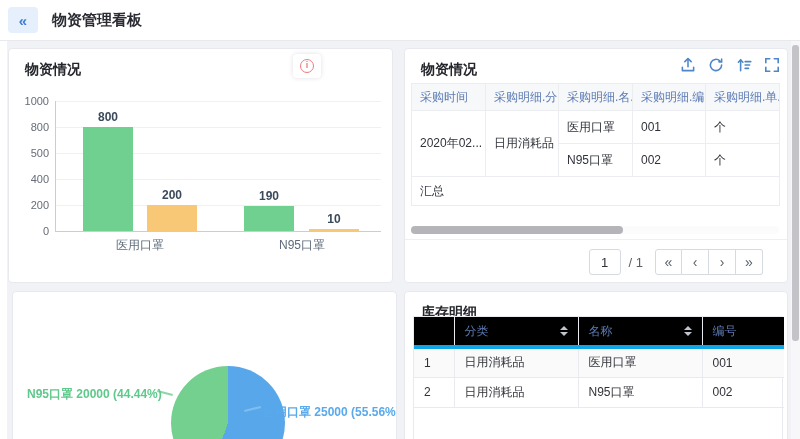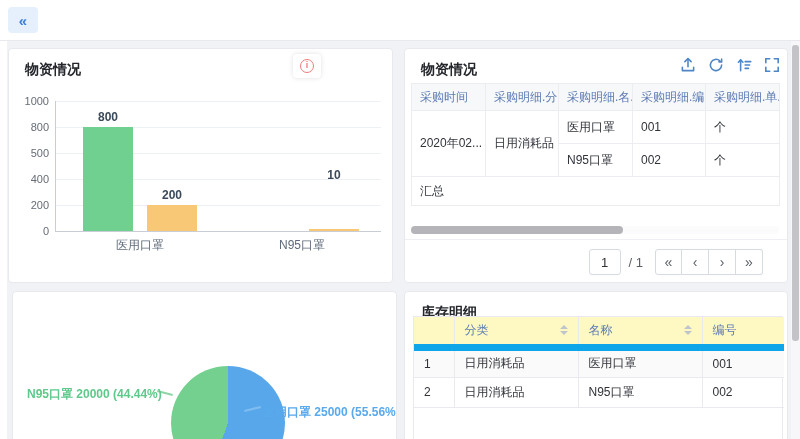--- a/index.html
+++ b/index.html
@@ -63,39 +63,40 @@
   .pie-label { position:absolute; font-size:12px; font-weight:bold; white-space:nowrap; }
   .pie-label-green { color:#5ec98a; left:14px; top:94px; width:126px; text-align:right; }
   .pie-label-blue { color:#59a9ec; left:250px; top:112px; }
   .leader { position:absolute; height:1.5px; }
   .leader-green { left:144px; top:100px; width:16px; background:#8ed6a6; transform:rotate(14deg); }
   .leader-blue { left:231px; top:116px; width:17px; background:#7fbdf0; transform:rotate(-14deg); }
 
   
   .inv-wrap { position:absolute; left:8px; top:24px; width:370px; height:160px; border:1px solid #e8eaef; }
   .itable { width:100%; border-collapse:collapse; table-layout:fixed; font-size:12px; }
-  .itable th { height:30px; background:#fef9c3; color:#5b7ab3; font-weight:normal; text-align:left; padding:0 10px; border-bottom:7px solid #0ea5e9; border-right:1px solid #e8eaef; }
+  .itable th { height:30px; background:#000000; color:#5b7ab3; font-weight:normal; text-align:left; padding:0 10px; border-bottom:4px solid #0ea5e9; border-right:1px solid #e8eaef; }
   .itable td { height:30px; color:#303238; padding:0 10px; border-bottom:1px solid #e8eaef; border-right:1px solid #e8eaef; }
   .itable th:last-child, .itable td:last-child { border-right:none; }
   .row-striped td { background:#fafafa; }
   .th-flex { display:flex; align-items:center; justify-content:space-between; }
   .sort-caret { display:inline-flex; flex-direction:column; gap:2px; }
   .sort-caret i { width:0; height:0; border-left:4px solid transparent; border-right:4px solid transparent; display:block; }
   .caret-up { border-bottom:4px solid #c0c4cc; }
   .caret-down { border-top:4px solid #c0c4cc; }
 </style>
 </head>
 <body>
 
 <div class="page">
 
   <div class="topbar">
     <button class="collapse-btn">
       <span>«</span>
     </button>
+    <div class="topbar-title">物资管理看板</div>
   </div>
 
   <div class="left-strip"></div>
 
   <div class="v-track">
     <div class="v-thumb"></div>
   </div>
 
   <div class="panel p1">
     <div class="panel-title">物资情况</div>
@@ -120,21 +121,25 @@
       <div class="axis-x"></div>
 
       <div class="bar-slot" style="left:74px;">
         <div class="bar-val">800</div>
         <div class="bar" style="height: 104px; background: rgb(111, 208, 143);"></div>
       </div>
       <div class="bar-slot" style="left:138px;">
         <div class="bar-val">200</div>
         <div class="bar" style="height: 26px; background: rgb(248, 200, 119);"></div>
       </div>
-      <div class="bar-slot" style="left:300px;gap:44px;">
+      <div class="bar-slot" style="left:235px;">
+        <div class="bar-val">190</div>
+        <div class="bar" style="height: 25px; background: rgb(111, 208, 143);"></div>
+      </div>
+      <div class="bar-slot" style="left:300px;">
         <div class="bar-val">10</div>
         <div class="bar" style="height: 2px; background: rgb(248, 200, 119);"></div>
       </div>
     </div>
 
     <div class="cat-label" style="left:71px;">医用口罩</div>
     <div class="cat-label" style="left:233px;">N95口罩</div>
 
   </div>
 

